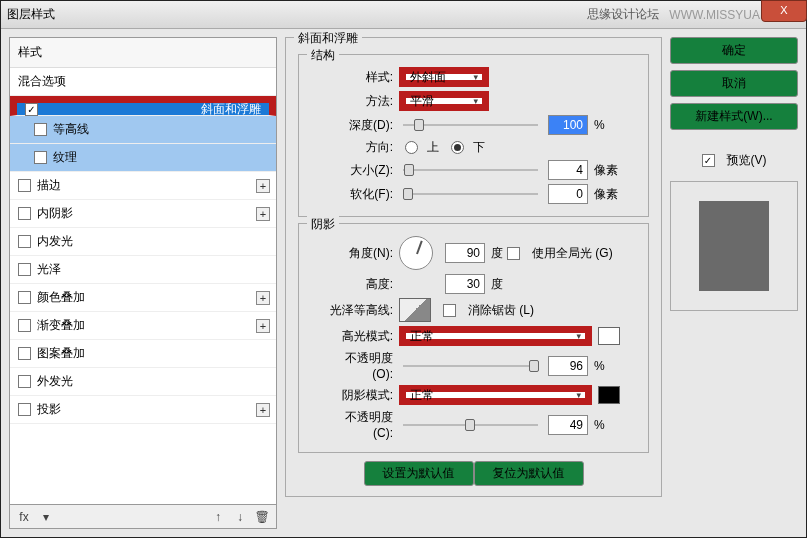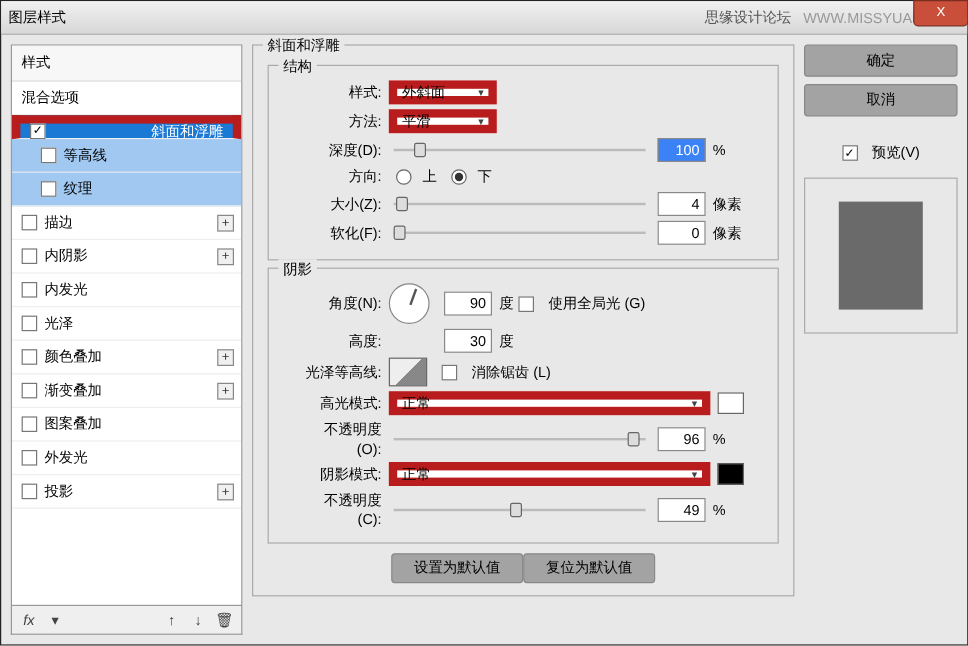--- a/index.html
+++ b/index.html
@@ -4,21 +4,21 @@
 <style>
 *{box-sizing:border-box;margin:0;padding:0;font-family:"Microsoft YaHei",SimSun,sans-serif;font-size:12px}
 body{background:#6b6e73;width:807px;height:538px;overflow:hidden}
 .window{background:#e8e8e8;border:1px solid #222;width:807px;height:538px;display:flex;flex-direction:column}
 .titlebar{height:28px;background:linear-gradient(#f0f0f0,#d8d8d8);border-bottom:1px solid #aaa;display:flex;align-items:center;padding:12px 6px;position:relative}
 .titlebar .title{color:#000}
 .titlebar .brand{margin-left:auto;color:#555}
 .titlebar .site{color:#999;margin-left:10px}
 .close-btn{position:absolute;right:-1px;top:-1px;width:46px;height:22px;background:#c94f3a;border:1px solid #7a2d1e;border-radius:0 0 4px 4px;color:#fff;text-align:center;line-height:18px;font-size:11px}
 .content{flex:1;display:flex;padding:8px;gap:8px}
-.left-col{width:193px;display:flex;flex-direction:column}
+.left-col{width:268px;display:flex;flex-direction:column}
 .styles-list{flex:1;background:#fff;border:1px solid #999;overflow:hidden}
 .styles-list .hdr{padding:6px 8px;border-bottom:1px solid #ddd;background:#f7f7f7}
 .styles-list .row{padding:5px 8px;border-bottom:1px solid #eee;display:flex;align-items:center;position:relative}
 .styles-list .row.sel{background:#1b79d6;color:#fff}
 .styles-list .row.sub{background:#a0c8f0;padding-left:24px}
 .styles-list .row .plus{position:absolute;right:6px;border:1px solid #888;width:14px;height:14px;text-align:center;line-height:12px;background:#f0f0f0;color:#333;font-size:11px}
 .chk{width:13px;height:13px;border:1px solid #777;background:#fff;margin-right:6px;display:inline-flex;align-items:center;justify-content:center}
 .chk.on::after{content:"✓";font-size:10px;color:#000}
 .row.sel .chk.on::after{color:#000}
 .footer{height:24px;border:1px solid #999;border-top:none;background:#efefef;display:flex;align-items:center;padding:0 6px;gap:6px}
@@ -38,21 +38,21 @@
 .num{border:1px solid #888;background:#fff;height:20px;width:40px;text-align:right;padding:0 4px;line-height:18px}
 .num.hi{background:#3b82f6;color:#fff}
 .unit{width:26px}
 .radio{width:13px;height:13px;border:1px solid #666;border-radius:50%;background:#fff;display:inline-flex;align-items:center;justify-content:center;margin:0 3px 0 6px}
 .radio.on::after{content:"";width:7px;height:7px;background:#333;border-radius:50%}
 .angle-ctrl{width:34px;height:34px;border:1px solid #888;border-radius:50%;background:#fff;position:relative;margin-right:6px}
 .angle-ctrl::after{content:"";position:absolute;width:2px;height:14px;background:#555;left:16px;top:3px;transform-origin:bottom;transform:rotate(20deg)}
 .swatch{width:22px;height:18px;border:1px solid #666;background:#fff}
 .swatch.black{background:#000}
 .contour{width:32px;height:24px;border:1px solid #666;background:linear-gradient(135deg,#eee 50%,#888 50%);margin-right:6px}
-.btn{border:1px solid #888;background:#a3a3a3;padding:3px 18px;border-radius:3px;display:inline-block;text-align:center}
+.btn{border:1px solid #888;background:#15803d;padding:3px 18px;border-radius:3px;display:inline-block;text-align:center}
 .btns-row{display:flex;justify-content:center;margin-top:8px}
 .right-col{width:128px;display:flex;flex-direction:column;gap:6px}
 .right-col .btn{width:100%;padding:4px 0}
 .preview{border:1px solid #aaa;height:130px;background:#e8e8e8;display:flex;align-items:center;justify-content:center;margin-top:6px}
 .preview .tile{width:70px;height:90px;background:#6a6a6a}
 .pvrow{display:flex;align-items:center;justify-content:center;gap:6px;margin-top:16px}
 </style>
 </head>
 <body>
 
@@ -119,21 +119,21 @@
             <span class="chk"></span>
             <span>外发光</span>
           </div>
         <div class="row">
             <span class="chk"></span>
             <span>投影</span>
             <span class="plus">+</span>
           </div>
       </div>
       <div class="footer">
-        <span class="ico" style="font-style:italic">fx</span>
+        <span class="ico" style="">fx</span>
         <span class="ico">▾</span>
         <span style="flex:1"></span>
         <span class="ico">↑</span>
         <span class="ico">↓</span>
         <span class="ico">🗑</span>
       </div>
     </div>
 
     <div class="mid-col">
       <div class="group">
@@ -253,20 +253,21 @@
         <div class="btns-row">
           <div class="btn">设置为默认值</div>
           <div class="btn">复位为默认值</div>
         </div>
       </div>
     </div>
 
     <div class="right-col">
       <div class="btn">确定</div>
       <div class="btn">取消</div>
+      <div class="btn">新建样式(W)...</div>
       <div class="pvrow">
         <span class="chk on"></span>
         <span>预览(V)</span>
       </div>
       <div class="preview">
         <div class="tile"></div>
       </div>
     </div>
   </div>
 </div>

